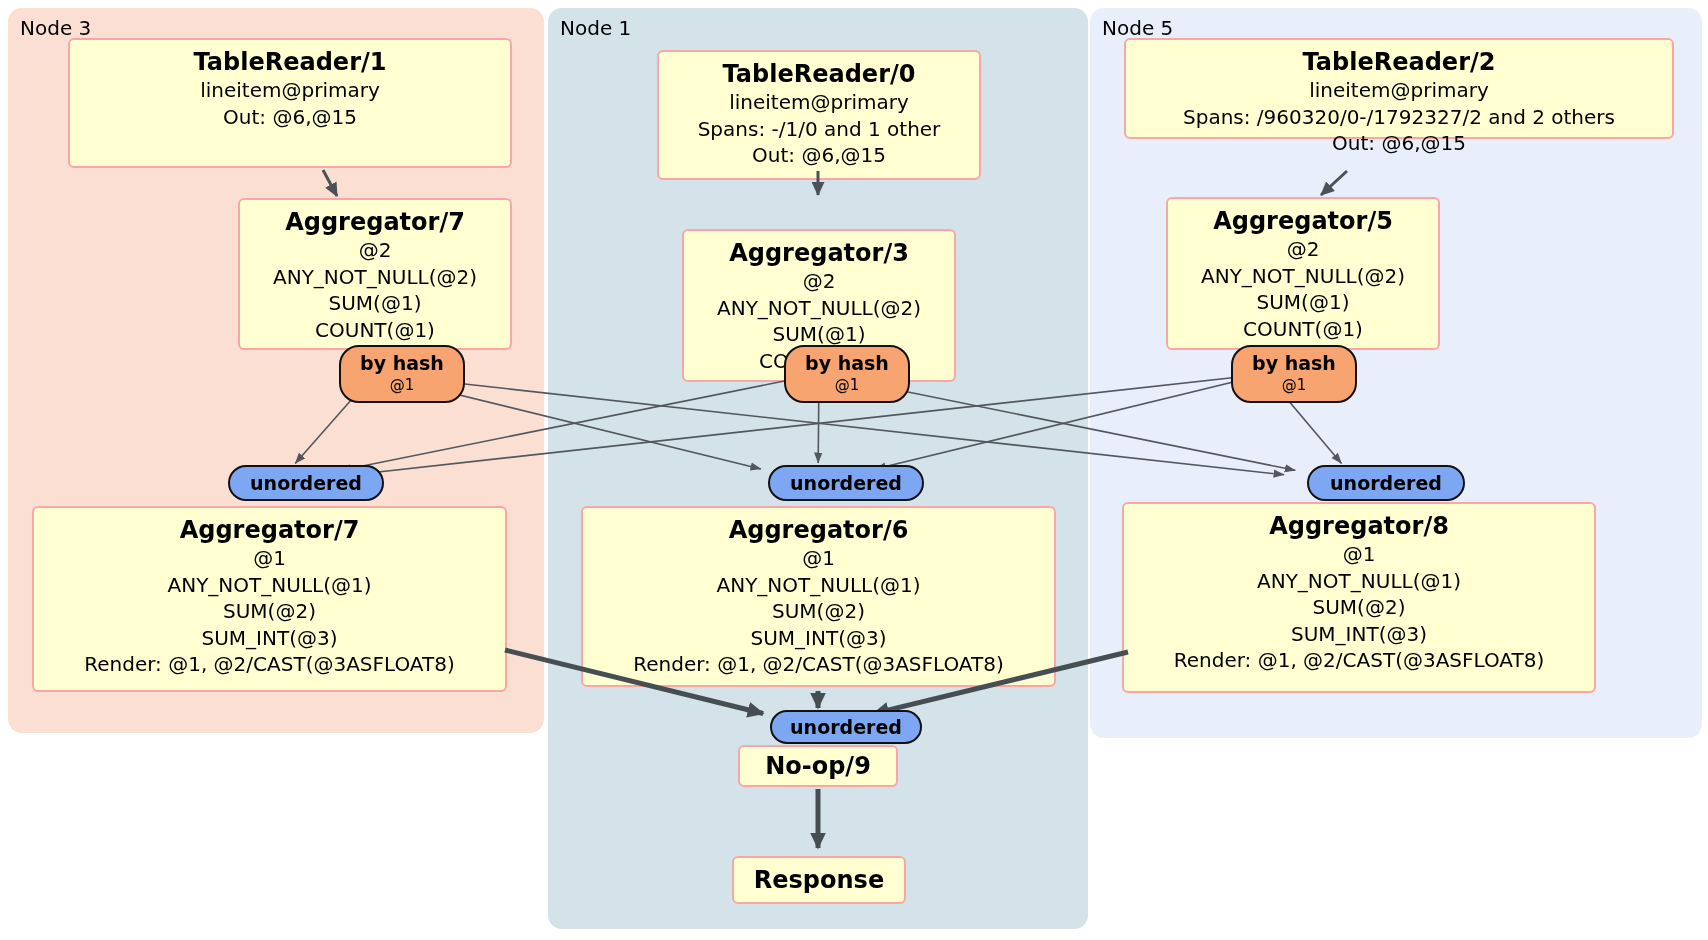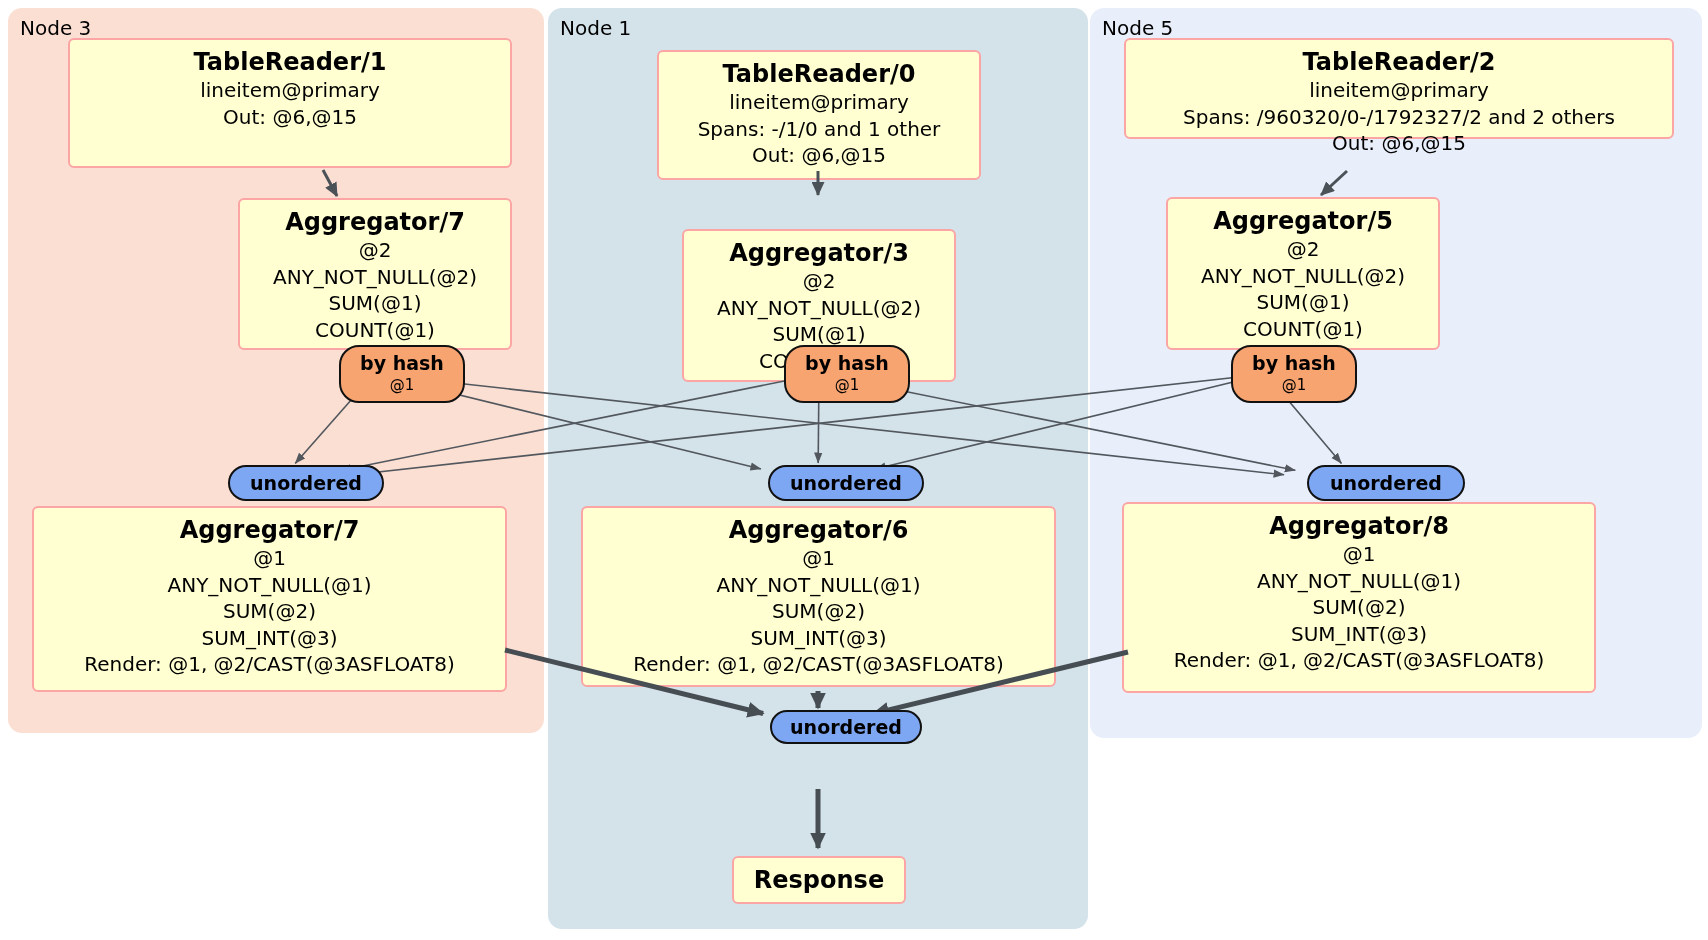--- a/index.html
+++ b/index.html
@@ -93,20 +93,23 @@
         <div class="box-line">Render: @1, @2/CAST(@3ASFLOAT8)</div>
       </div>
       <div class="plan-box" style="left: 1122px; top: 502px; width: 474px; height: 191px;">
         <div class="box-title">Aggregator/8</div>
         <div class="box-line">@1</div>
         <div class="box-line">ANY_NOT_NULL(@1)</div>
         <div class="box-line">SUM(@2)</div>
         <div class="box-line">SUM_INT(@3)</div>
         <div class="box-line">Render: @1, @2/CAST(@3ASFLOAT8)</div>
       </div>
+      <div class="plan-box label-only" style="left: 738px; top: 745px; width: 160px; height: 42px;">
+        <div class="box-title">No-op/9</div>
+      </div>
       <div class="plan-box label-only" style="left: 732px; top: 856px; width: 174px; height: 48px;">
         <div class="box-title">Response</div>
       </div>
     </div>
   <svg id="edge-svg" width="1708" height="940" viewBox="0 0 1708 940">
     <defs>
       <marker id="m-thin" markerUnits="userSpaceOnUse" markerWidth="12" markerHeight="10" refX="10.5" refY="5" orient="auto">
         <path d="M0,0.8 L11,5 L0,9.2 z" fill="#51575d"></path>
       </marker>
       <marker id="m-mid" markerUnits="userSpaceOnUse" markerWidth="15" markerHeight="13" refX="13" refY="6.5" orient="auto">

